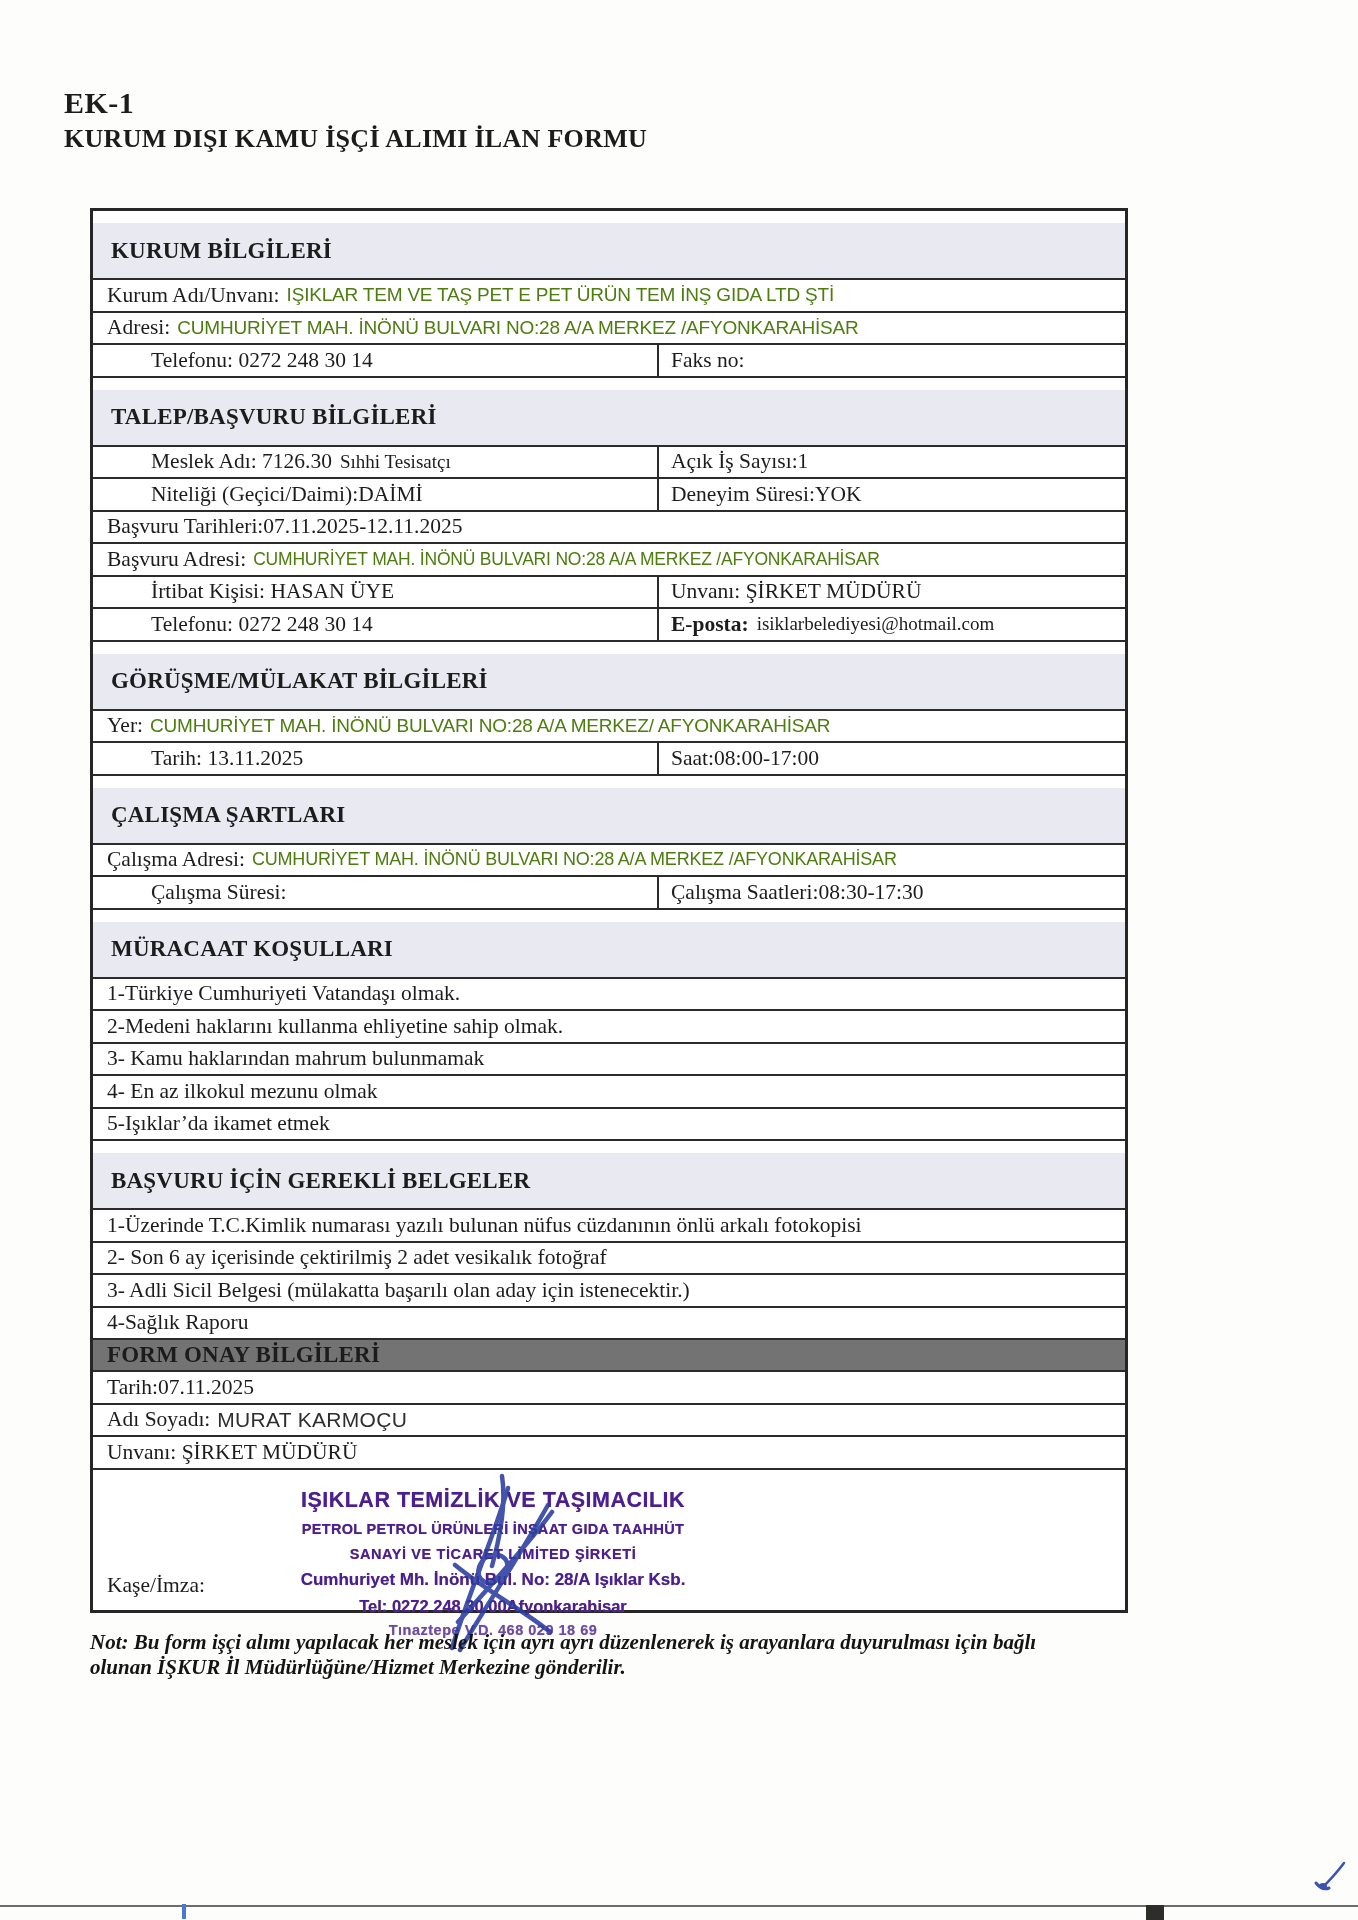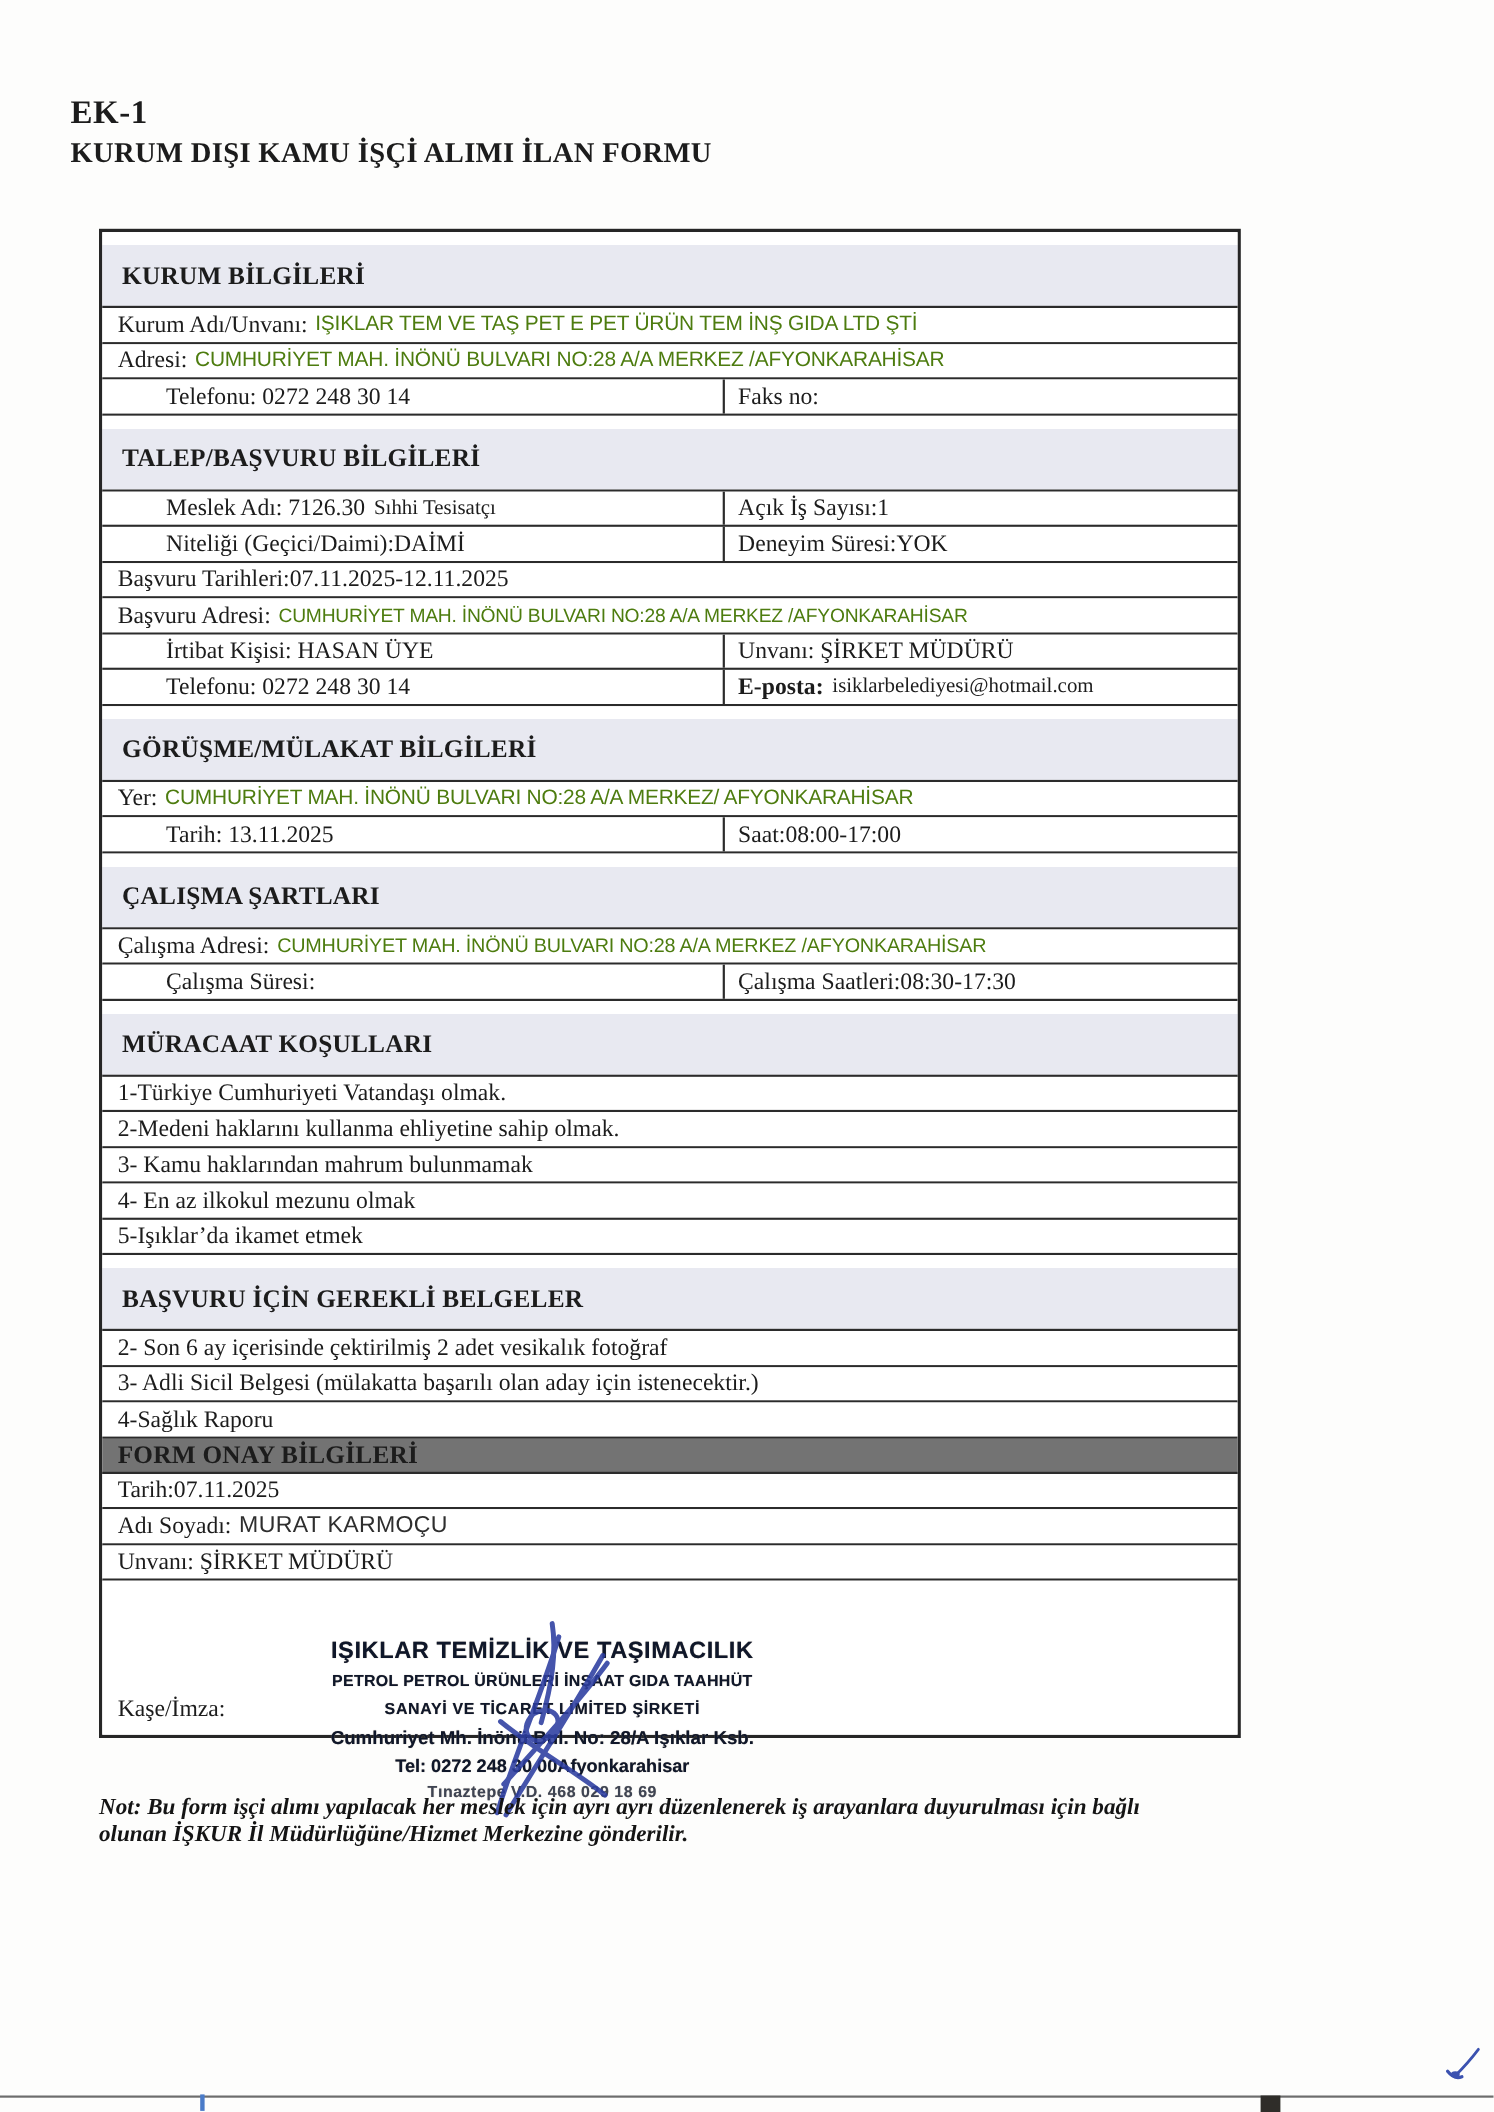--- a/index.html
+++ b/index.html
@@ -55,21 +55,21 @@
   .val-sans.md{font-size:18px;}
   .val-sans.name{font-size:21px;letter-spacing:.3px;color:#2e2e2e;}
   .val-serif-sm{font-size:19px;margin-left:8px;white-space:pre;}
   .lbl.heavy{font-weight:bold;}
   .kase-label{padding:92px 0 0 14px;font-size:21.5px;}
   
   .stamp{
     position:absolute;left:293px;top:1490px;width:400px;
     text-align:center;
     font-family:"Liberation Sans", sans-serif;
-    color:#0f172a;font-weight:bold;
+    color:#4c1d95;font-weight:bold;
     text-shadow:0 0 0.7px #7a7065;
     line-height:1;
   }
   .stamp .s1{font-size:21.5px;letter-spacing:.5px;}
   .stamp .s2{font-size:14.5px;margin-top:10px;letter-spacing:.3px;}
   .stamp .s3{font-size:14.5px;margin-top:11px;letter-spacing:.6px;}
   .stamp .s4{font-size:17px;margin-top:9px;}
   .stamp .s5{font-size:16.5px;margin-top:10px;}
   .stamp .s6{font-size:14.5px;margin-top:9px;opacity:.8;letter-spacing:.5px;}
   
@@ -220,20 +220,25 @@
         <span class="lbl">4- En az ilkokul mezunu olmak</span>
       </div>
     </div>
     <div class="row">
       <div class="cell cell-full">
         <span class="lbl">5-Işıklar’da ikamet etmek</span>
       </div>
     </div>
 
     <div class="band">BAŞVURU İÇİN GEREKLİ BELGELER</div>
+    <div class="row">
+      <div class="cell cell-full">
+        <span class="lbl">1-Üzerinde T.C.Kimlik numarası yazılı bulunan nüfus cüzdanının önlü arkalı fotokopisi</span>
+      </div>
+    </div>
     <div class="row">
       <div class="cell cell-full">
         <span class="lbl">2- Son 6 ay içerisinde çektirilmiş 2 adet vesikalık fotoğraf</span>
       </div>
     </div>
     <div class="row">
       <div class="cell cell-full">
         <span class="lbl">3- Adli Sicil Belgesi (mülakatta başarılı olan aday için istenecektir.)</span>
       </div>
     </div>

